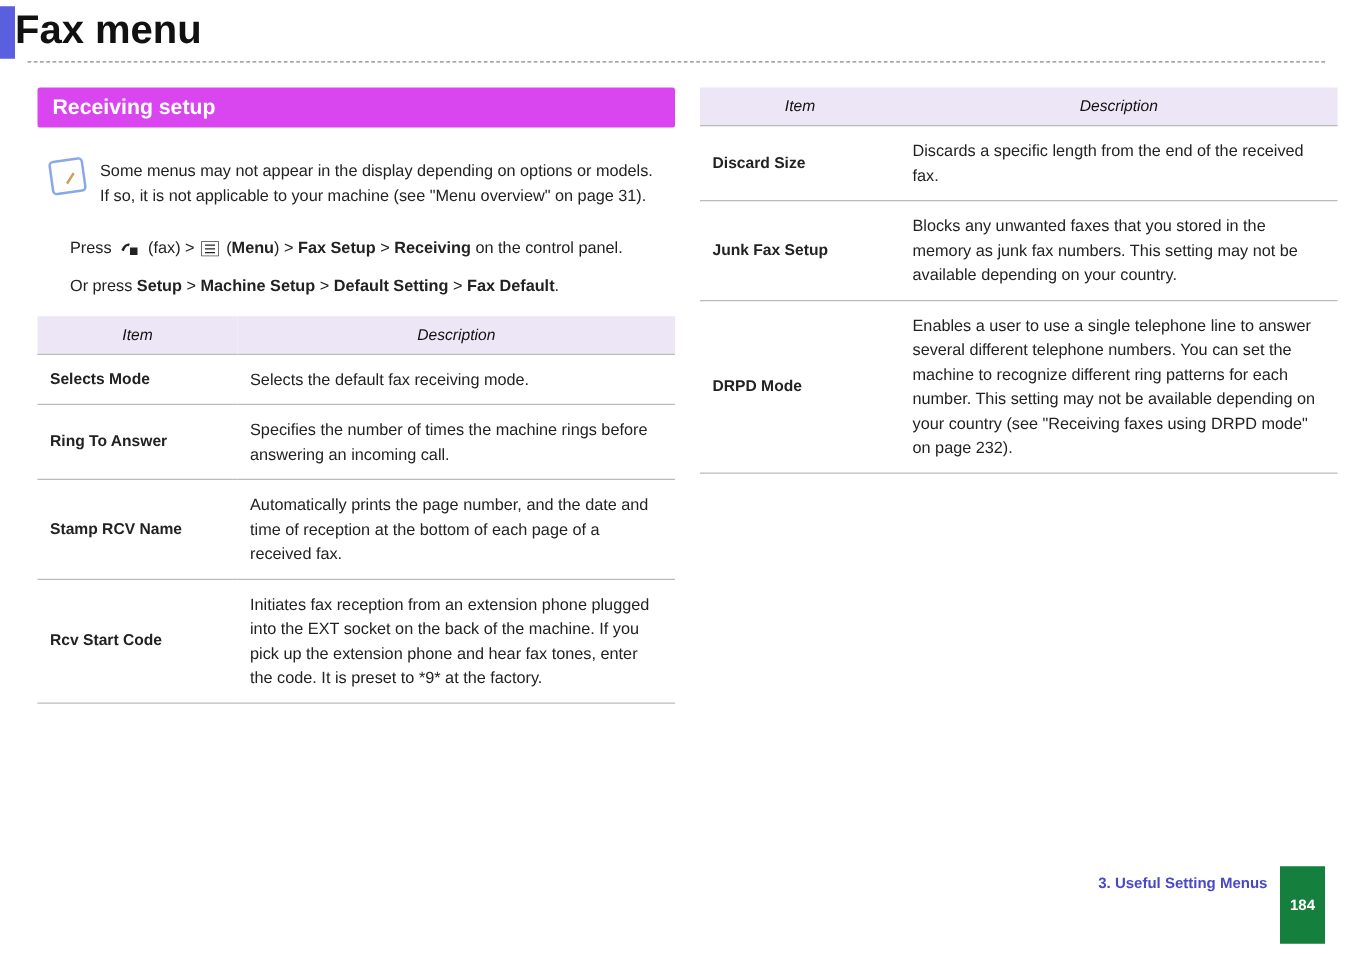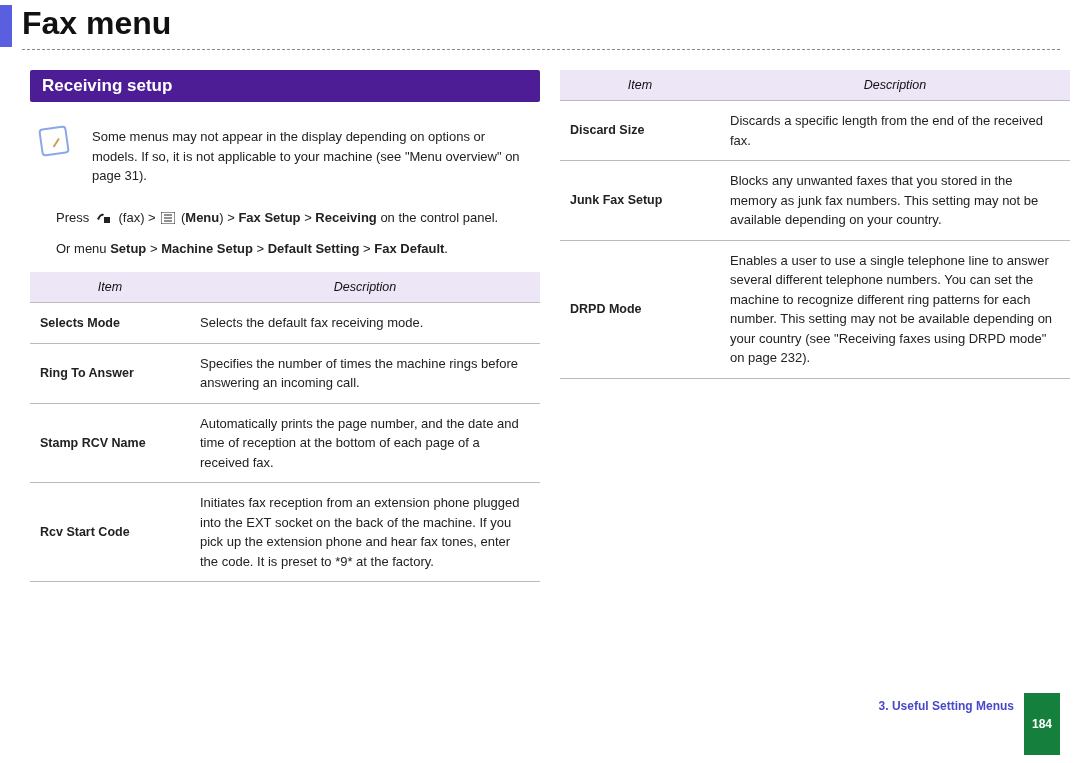--- a/index.html
+++ b/index.html
@@ -9,21 +9,20 @@
     font-size: 13px;
     color: #222;
     width: 1080px;
     height: 763px;
     position: relative;
     background: white;
   }
 
   .page-title-wrap {
     border-left: 12px solid #5a5fe0;
-    padding-left: 10px;
     margin-top: 5px;
   }
   .page-title {
     font-size: 32px;
     font-weight: bold;
     color: #111;
     margin: 0;
     padding-bottom: 5px;
   }
   .divider {
@@ -34,31 +33,31 @@
   .columns {
     display: flex;
     gap: 20px;
     padding: 20px 20px 0 30px;
   }
   .col {
     flex: 0 0 510px;
   }
 
   .section-heading {
-    background: #4c1d95;
+    background: #d946ef;
     color: white;
     font-size: 17px;
     font-weight: bold;
     padding: 6px 12px;
     border-radius: 2px;
   }
 
   .note-row {
     display: flex;
-    gap: 24px;
+    gap: 12px;
     margin: 25px 10px 20px 10px;
     line-height: 1.5;
   }
   .note-icon {
     width: 24px; height: 24px;
     flex-shrink: 0;
     position: relative;
     border: 2px solid #8aa8e8;
     border-radius: 4px;
     transform: rotate(-8deg);
@@ -169,21 +168,21 @@
       <svg class="svg-icon" width="14" height="12" viewBox="0 0 14 12">
         <rect x="0" y="0" width="14" height="12" fill="none" stroke="#222" stroke-width="1"></rect>
         <line x1="3" y1="3" x2="11" y2="3" stroke="#222" stroke-width="1"></line>
         <line x1="3" y1="6" x2="11" y2="6" stroke="#222" stroke-width="1"></line>
         <line x1="3" y1="9" x2="11" y2="9" stroke="#222" stroke-width="1"></line>
       </svg>
       <span> (</span><b>Menu</b><span>) &gt; </span><b>Fax Setup</b><span> &gt; </span><b>Receiving</b><span> on the control panel.</span>
     </div>
 
     <div class="instruction">
-      <span>Or menu </span><b>Setup</b><span> &gt; </span><b>Machine Setup</b><span> &gt; </span><b>Default Setting</b><span> &gt; </span><b>Fax Default</b><span>.</span>
+      <span>Or press </span><b>Setup</b><span> &gt; </span><b>Machine Setup</b><span> &gt; </span><b>Default Setting</b><span> &gt; </span><b>Fax Default</b><span>.</span>
     </div>
 
     <table class="items">
       <tbody>
           <tr>
         <th>Item</th>
         <th>Description</th>
       </tr>
       <tr>
         <td class="label">Selects Mode</td>

